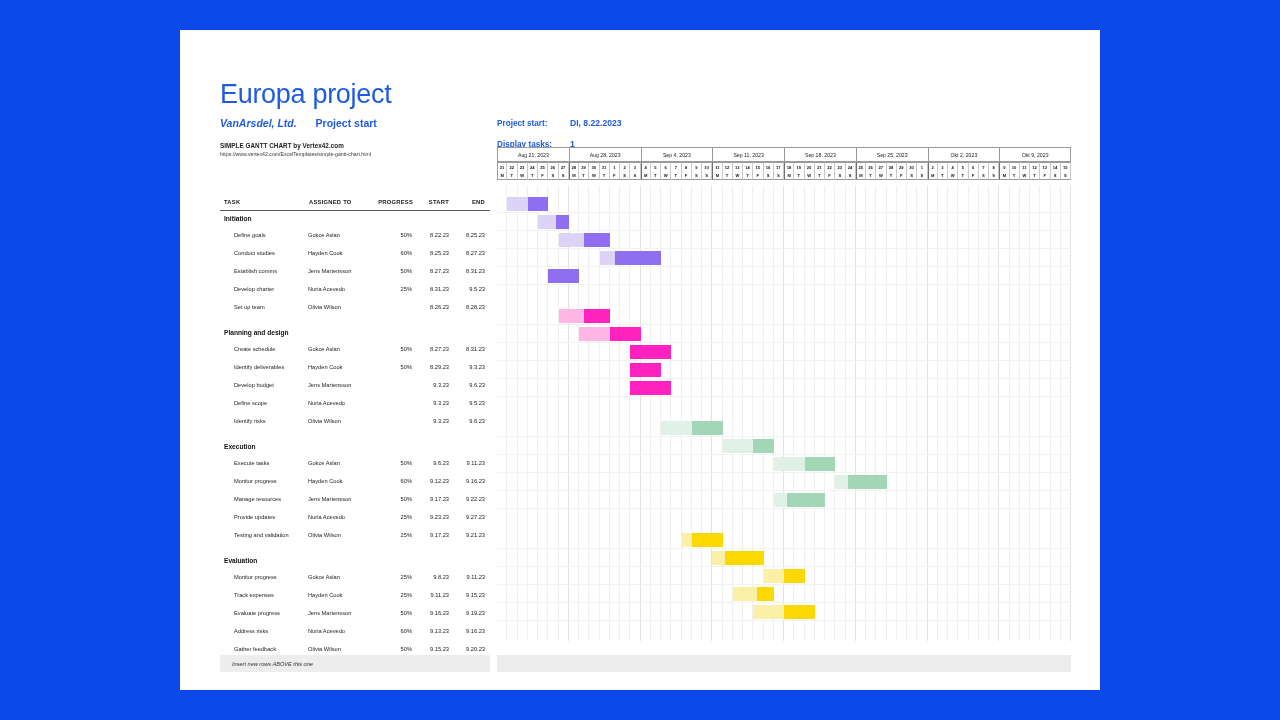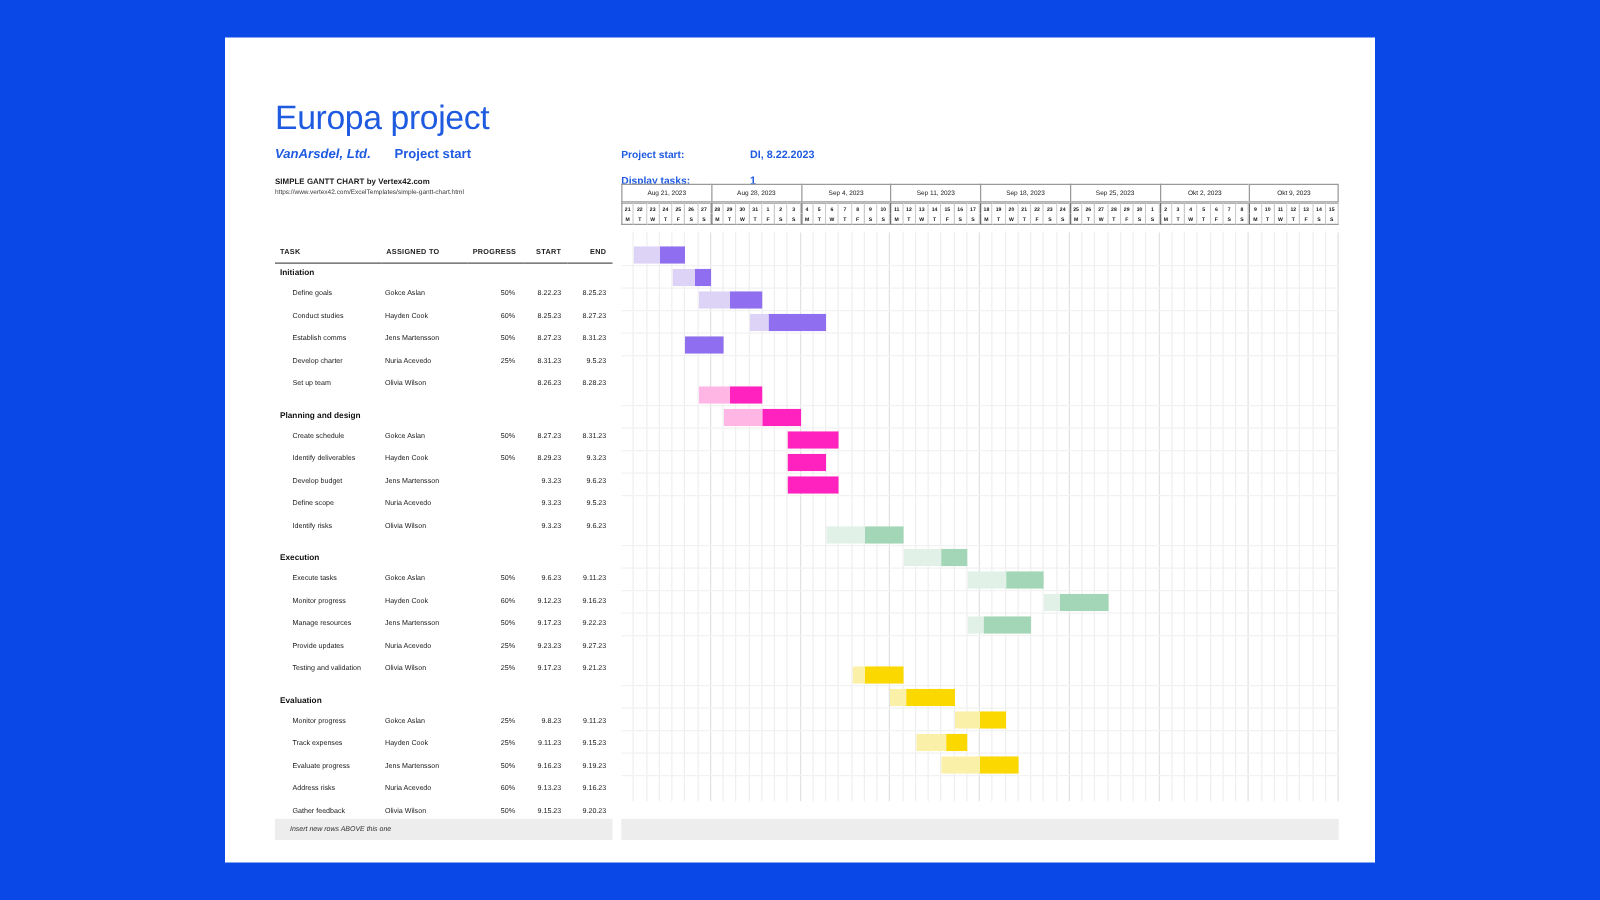--- a/index.html
+++ b/index.html
@@ -97,21 +97,21 @@
     position: absolute; left: 317px; top: 625px;
     width: 574px; height: 17px; background: #EDEDED;
   }
 
   
   #meta-block { position: absolute; left: 317px; top: 88px; }
   .meta-row { display: flex; align-items: flex-end; margin-bottom: 11px; }
   .meta-label {
     font-size: 8.2px; font-weight: bold; color: #1F5BE0; width: 73px;
   }
-  .meta-value { font-size: 8.6px; font-weight: bold; color: #1F5BE0; margin-left: 30px; }
+  .meta-value { font-size: 8.6px; font-weight: bold; color: #1F5BE0; }
 
   #chart {
     position: absolute; left: 317px; top: 117px;
     width: 574px; height: 495px;
   }
   #chart-header { width: 574px; }
   .wk-row, .dn-row, .dl-row { display: flex; width: 574px; }
   .wk-cell {
     flex: 0 0 71.75px; height: 15px;
     border: 1px solid #9a9a9a; border-right: none;

